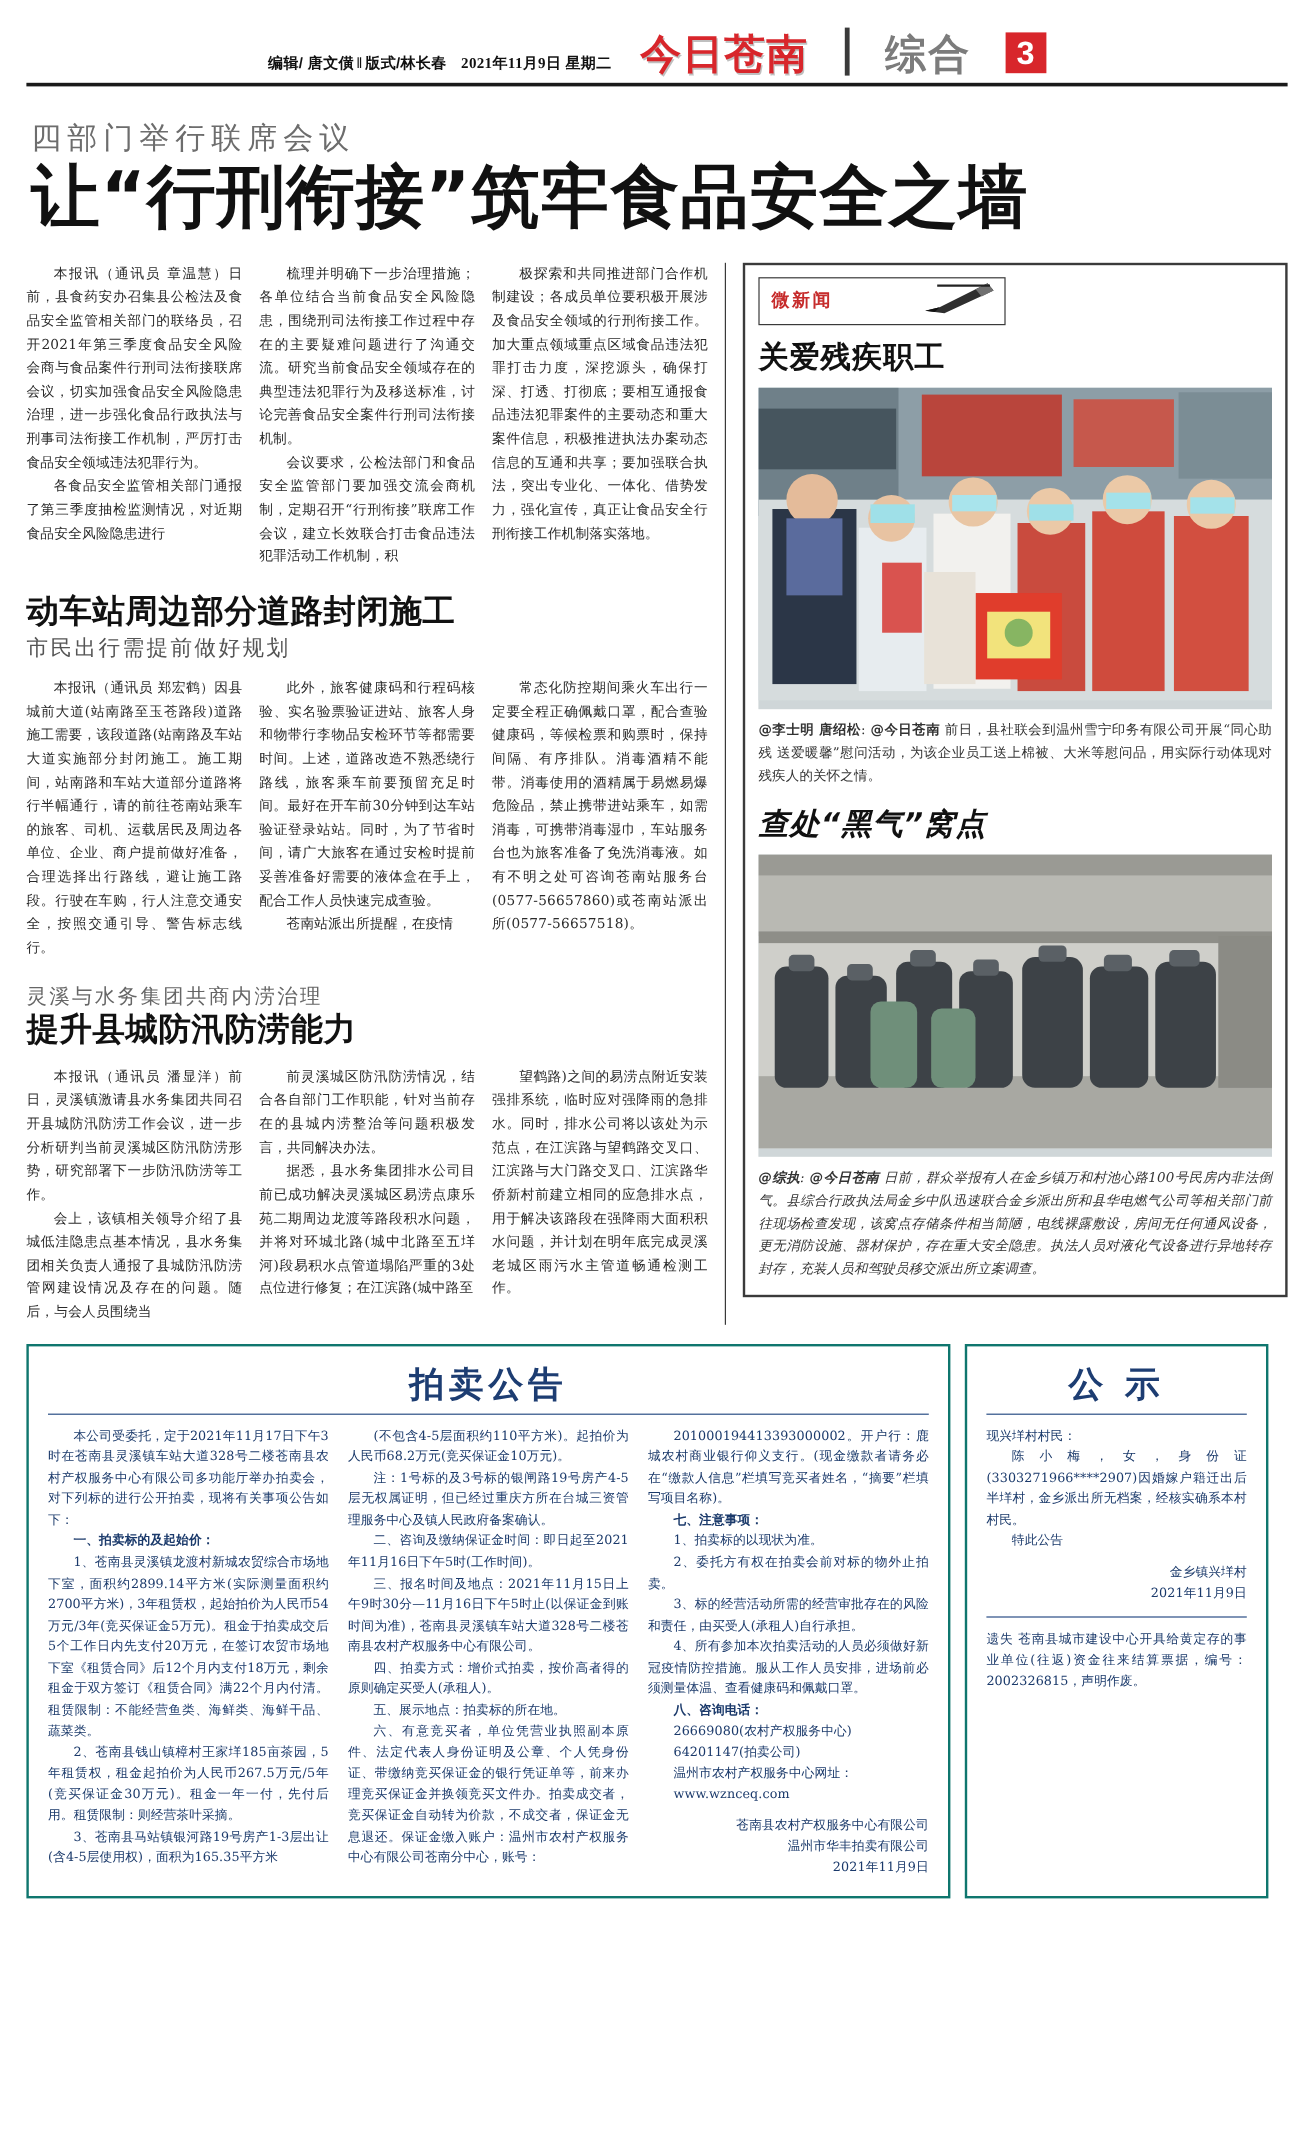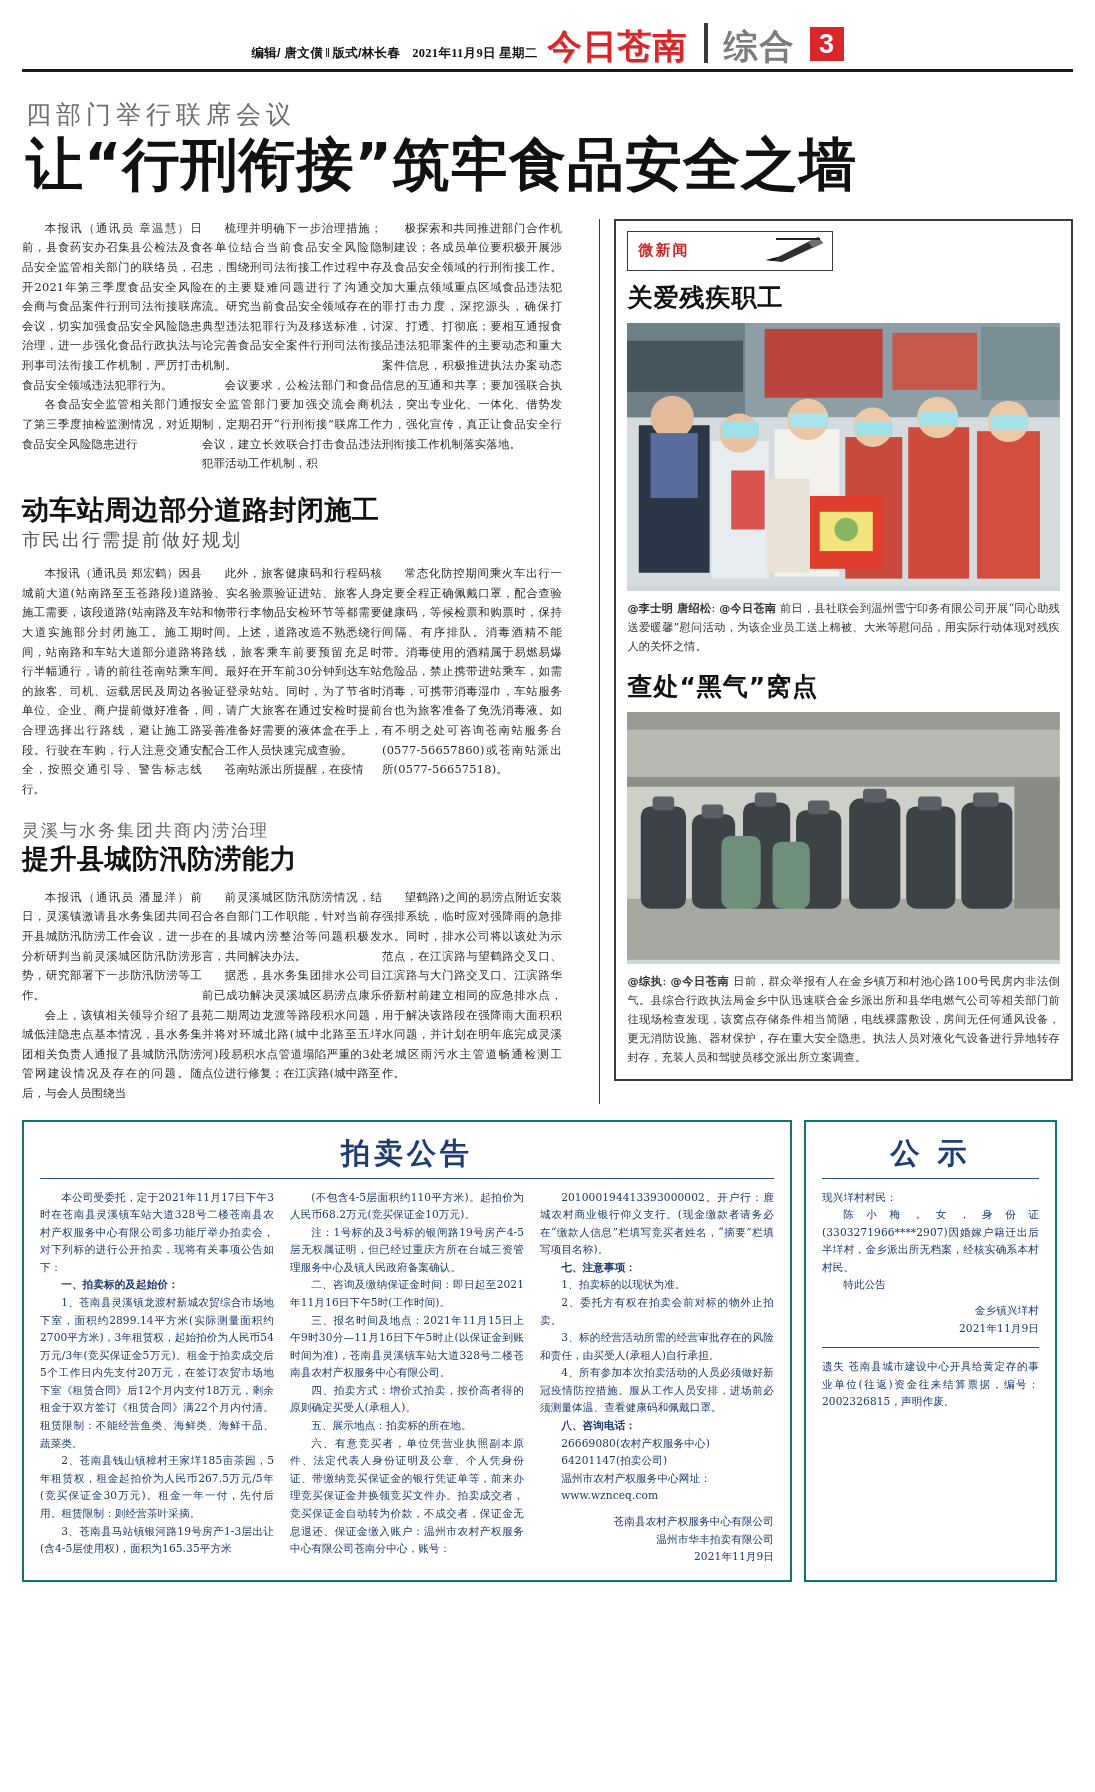--- a/index.html
+++ b/index.html
@@ -14,21 +14,21 @@
   .page { position:relative; width:1095px; height:1792px; padding:0 22px; }
 
   
   .masthead {
     position:relative;
     height:72px;
     border-bottom:3px solid #1a1a1a;
     display:flex; align-items:flex-end; justify-content:center;
     padding-bottom:4px;
   }
-  .mast-inner { display:flex; align-items:flex-end; gap:10px; }
+  .mast-inner { display:flex; align-items:flex-end; gap:24px; }
   .mast-credits {
     font-family:"Liberation Sans","DejaVu Sans",sans-serif;
     font-size:12.5px; font-weight:bold; color:#111;
     letter-spacing:.3px; white-space:nowrap; padding-bottom:3px;
   }
   .mast-credits .sep { padding:0 2px; font-weight:normal; }
   .mast-credits .date { padding-left:12px; font-family:"Liberation Serif",serif; }
   .mast-logo {
     font-family:Liberation Sans, sans-serif;
     font-weight:bold; font-size:34px; color:#d8262b;
@@ -60,21 +60,21 @@
     letter-spacing:1px; line-height:1.12; white-space:nowrap;
   }
 
   
   .body-wrap { display:flex; gap:0; margin-top:18px; }
   .left-zone { width:570px; }
   .vrule { width:1px; background:#3a3a3a; margin:0 14px; align-self:stretch; }
   .right-zone { width:464px; }
 
   
-  .cols3 { display:flex; }
+  .cols3 { display:flex; gap:14px; }
   .col { width:180px; }
   .ptext {
     font-family:"DejaVu Serif","Liberation Serif",serif;
     font-size:11.4px; line-height:1.72; color:#2a2a2a;
     text-align:justify; letter-spacing:.2px;
   }
   .ptext .lead-in { font-family:"DejaVu Sans",sans-serif; font-weight:bold; }
   .ptext p { margin:0; text-indent:2em; }
 
   
@@ -320,21 +320,21 @@
               </g>
               <rect x="142" y="158" width="44" height="96" fill="#e8e2d8"></rect>
               <rect x="106" y="150" width="34" height="60" fill="#d9534f"></rect>
             </svg>
           </div>
           <div class="cap">
             <span class="at">@李士明 唐绍松</span><span>: </span><span class="brand">@今日苍南</span><span> 前日，县社联会到温州雪宁印务有限公司开展“同心助残 送爱暖馨”慰问活动，为该企业员工送上棉被、大米等慰问品，用实际行动体现对残疾人的关怀之情。</span>
           </div>
         </div>
 
-        <div style="margin-top:14px;">
+        <div style="margin-top:14px;font-style:italic;">
           <div class="micro-h">查处“黑气”窝点</div>
           <div class="photo p2">
             <svg class="ph-layer" viewBox="0 0 440 252" preserveAspectRatio="none">
               <rect width="440" height="252" fill="#cfcfca"></rect>
               <rect y="0" width="440" height="70" fill="#b9b9b3"></rect>
               <rect x="0" y="66" width="440" height="10" fill="#8e8e88"></rect>
               <rect x="0" y="190" width="440" height="62" fill="#a8a8a2"></rect>
               <g fill="#3d4247">
                 <rect x="14" y="96" width="46" height="104" rx="10"></rect>
                 <rect x="66" y="104" width="44" height="96" rx="10"></rect>

